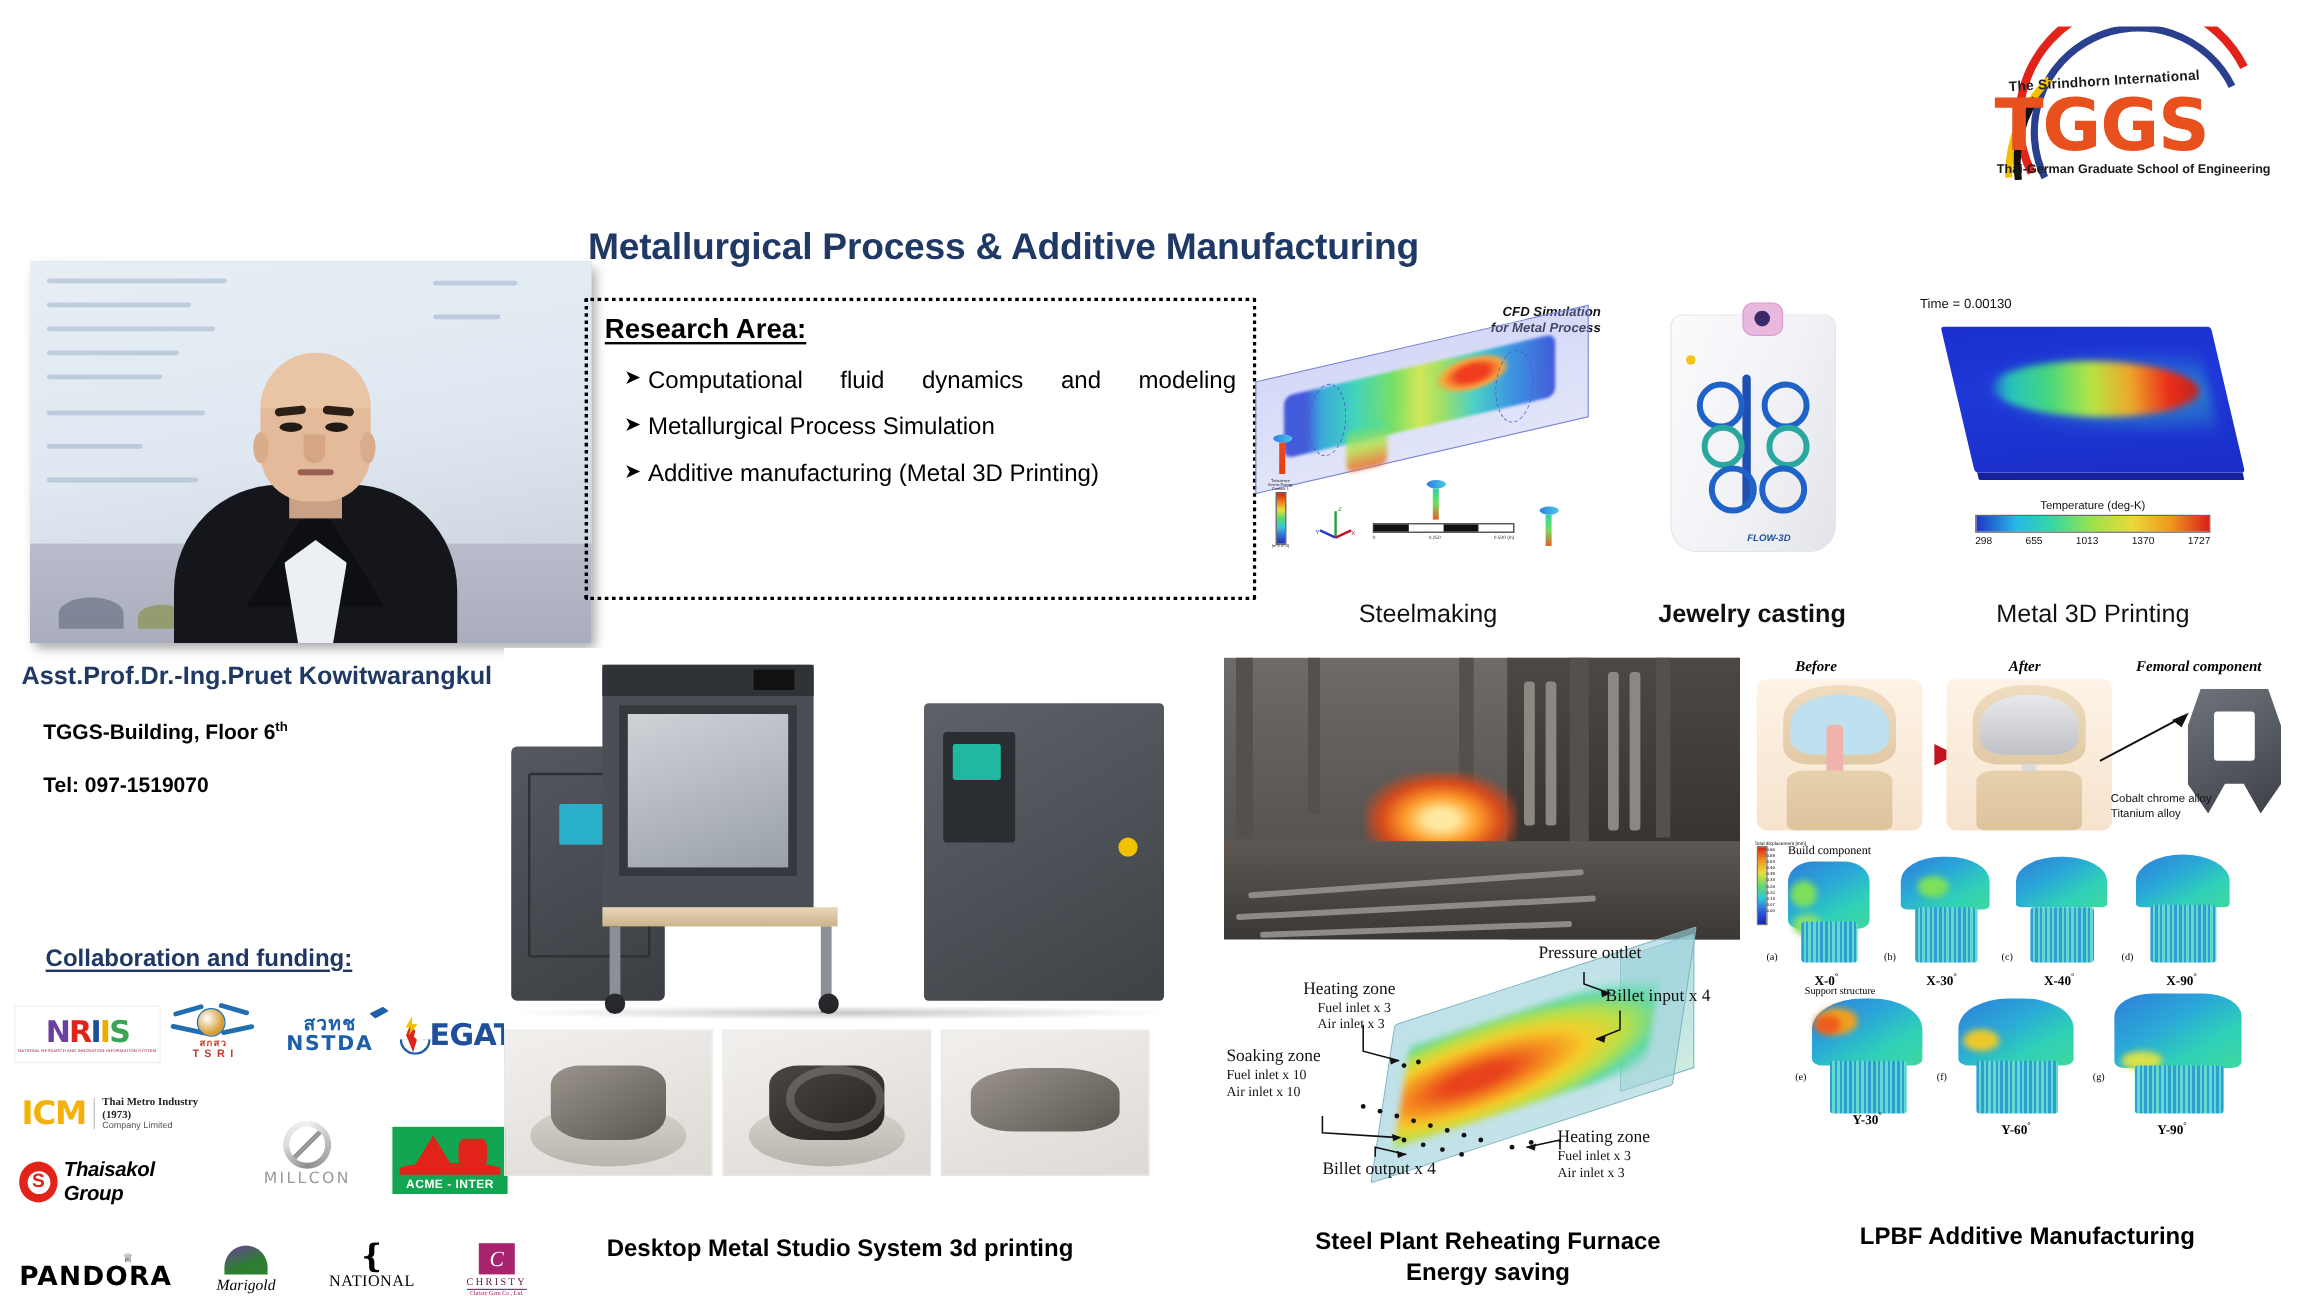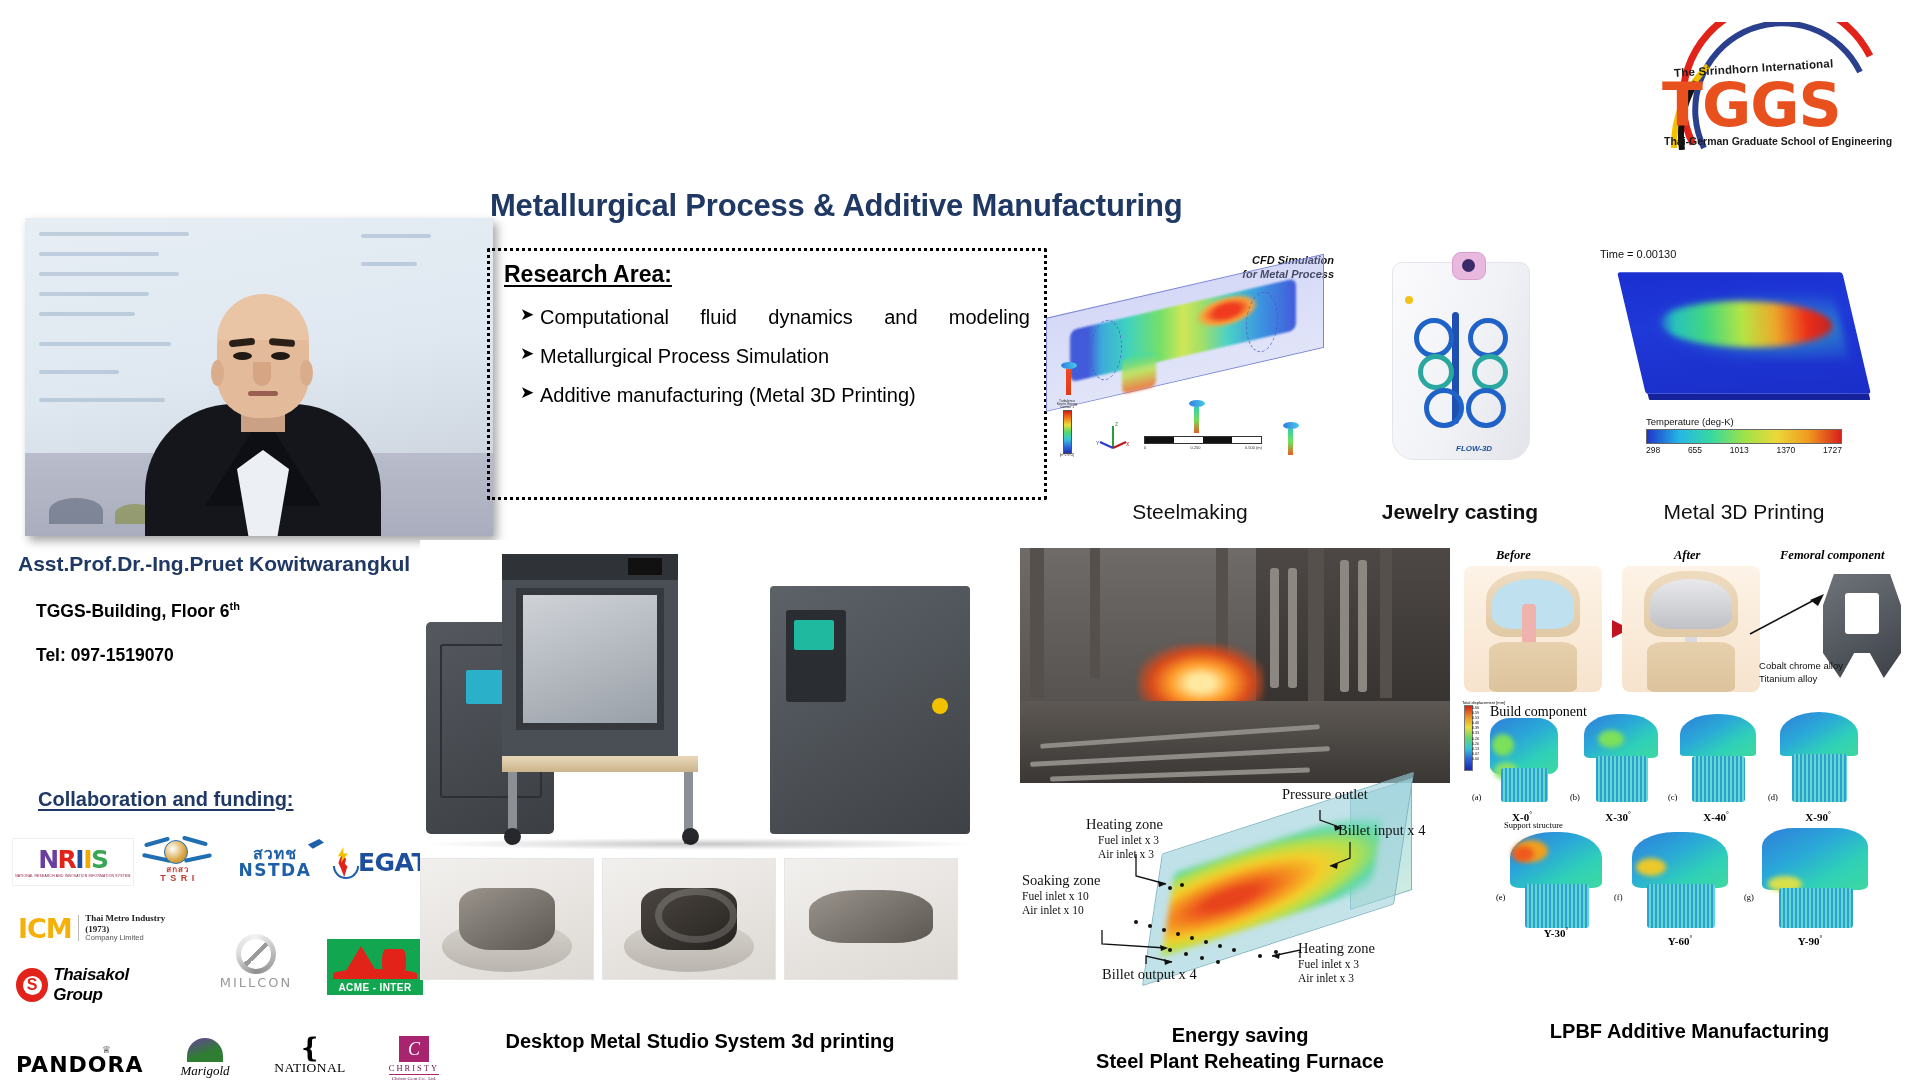--- a/index.html
+++ b/index.html
@@ -336,21 +336,21 @@
       rgba(235,45,25,1) 84%,
       rgba(200,25,15,.9) 100%);
     border-radius:50%;filter:blur(3px);
   }
   #sim-3dp .block .halo{
     position:absolute;left:8%;top:14%;width:86%;height:58%;
     background:radial-gradient(ellipse at 72% 55%,rgba(60,225,200,.55),rgba(35,70,220,0) 70%);
     filter:blur(4px);
   }
   #sim-3dp .tempwrap{position:absolute;left:52px;top:168px;width:196px;}
-  #sim-3dp .tempwrap .t{font-size:9.5px;text-align:left;color:#111;}
+  #sim-3dp .tempwrap .t{font-size:9.5px;text-align:center;color:#111;}
   #sim-3dp .tempwrap .bar{height:13px;margin-top:2px;border:.5px solid #666;
     background:linear-gradient(90deg,#1f35c8,#25b7e6,#38d9a0,#9de24a,#ead93a,#f0991f,#d8201a);}
   #sim-3dp .tempwrap .ticks{display:flex;justify-content:space-between;font-size:8.5px;margin-top:1px;color:#111;}
 
   
   #printer-photo{left:420px;top:540px;width:560px;height:350px;background:#fff;}
   #printer-photo .machine{position:absolute;right:10px;top:46px;width:200px;height:248px;
     background:linear-gradient(150deg,#5d6268,#3e4247);border-radius:4px;}
   #printer-photo .machine .panel{position:absolute;left:16px;top:24px;width:60px;height:92px;
     background:#2a2d31;border-radius:3px;}
@@ -882,22 +882,22 @@
   </div>
   <div class="fann" style="left:278px;top:160px;">
     <div class="big">Heating zone</div>
     <div class="sm">
       <div>Fuel inlet x 3</div>
       <div>Air inlet x 3</div>
     </div>
   </div>
 </div>
 <div class="abs caption-bold" style="left:1020px;top:1022px;width:440px;">
+  <div>Steel Plant Reheating Furnace</div>
   <div>Energy saving</div>
-  <div>Steel Plant Reheating Furnace</div>
 </div>
 
 <div class="abs" id="femoral">
   <div class="hdr" style="left:34px;top:0;">Before</div>
   <div class="hdr" style="left:212px;top:0;">After</div>
   <div class="hdr" style="left:318px;top:0;">Femoral component</div>
 
   <div class="knee" style="left:2px;">
     <div class="bone"></div>
       <div class="cart"></div>
@@ -934,21 +934,21 @@
       <div>0.39</div>
       <div>0.33</div>
       <div>0.26</div>
       <div>0.20</div>
       <div>0.13</div>
       <div>0.07</div>
       <div>0.00</div>
     </div>
   </div>
 
-  <div class="abs" style="left:28px;top:156px;font-size:14px;font-family:'Liberation Serif',serif;">Build component</div>
+  <div class="abs" style="left:28px;top:156px;font-size:10px;font-family:'Liberation Serif',serif;">Build component</div>
   <div class="abs" style="left:42px;top:272px;font-size:8.5px;font-family:'Liberation Serif',serif;">Support structure</div>
 
   <div class="part3d" style="left:28px;top:170px;width:68px;height:84px;">
     <div class="bd" style="width:68px;height:56px;"></div>
     <div class="hotspot" style="left:2px;top:16px;width:22px;height:22px;background:#7de05a;"></div>
     <div class="hotspot" style="left:4px;top:44px;width:24px;height:18px;background:#8ae06a;"></div>
     <div class="sup" style="height:34px;"></div>
   </div>
   <div class="part3d" style="left:122px;top:166px;width:74px;height:88px;">
     <div class="bd" style="width:74px;height:44px;border-radius:46% 46% 8% 8%;"></div>

